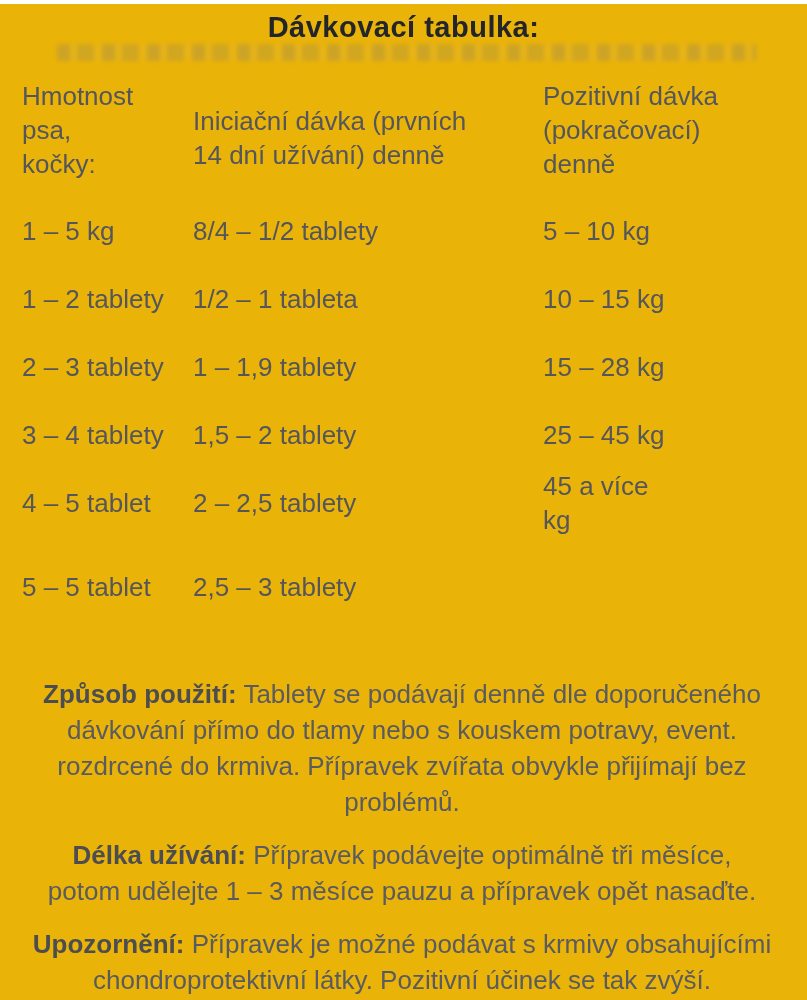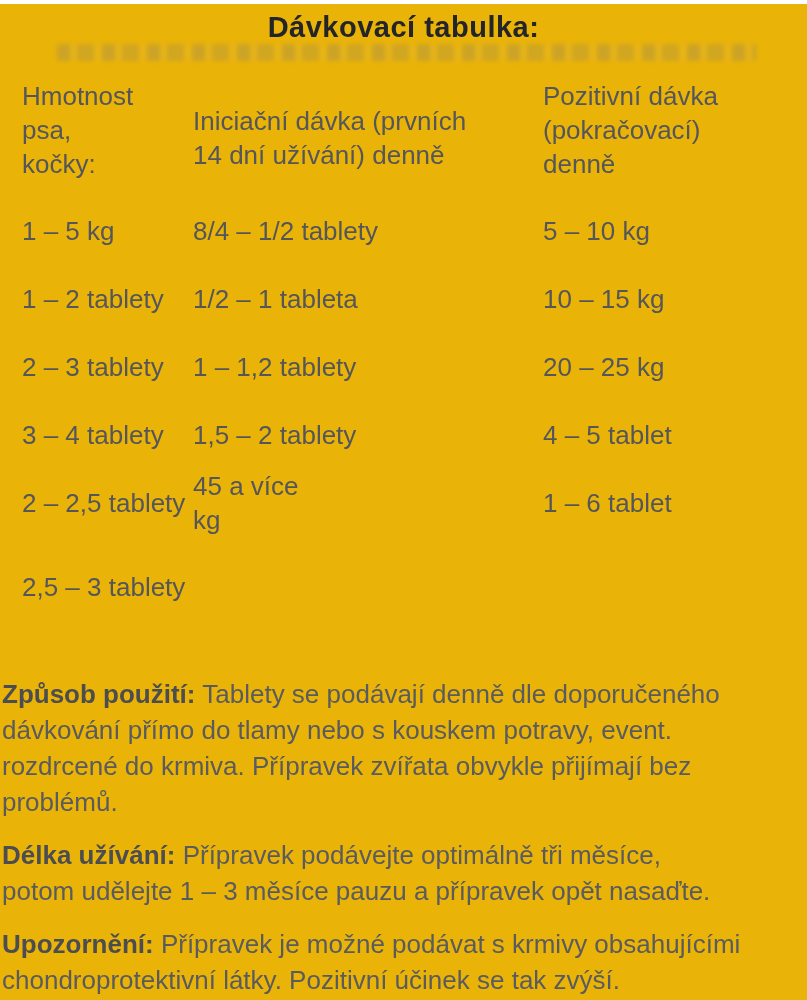--- a/index.html
+++ b/index.html
@@ -58,21 +58,21 @@
   .cell.head.center { align-self: center; }
   .sections {
     position: absolute;
     left: 2px;
     top: 672px;
     width: 800px;
     font-size: 26px;
     line-height: 36px;
     color: #5a5b5e;
   }
-  .sections p { margin: 0 0 17px 0; white-space: pre-line; }
+  .sections p { margin: 0 0 17px 0; white-space: pre-line; text-align: center; }
   .sections .lbl { font-weight: 700; color: #4c4d50; }
 </style>
 </head>
 <body>
 
 <div class="page">
 
   <h1 class="title">Dávkovací tabulka:</h1>
 
   <div class="ghost-band"></div>
@@ -90,32 +90,33 @@
 
     <div class="cell">1 – 5 kg</div>
     <div class="cell">8/4 – 1/2 tablety</div>
 
     <div class="cell">5 – 10 kg</div>
     <div class="cell">1 – 2 tablety</div>
     <div class="cell">1/2 – 1 tableta</div>
 
     <div class="cell">10 – 15 kg</div>
     <div class="cell">2 – 3 tablety</div>
-    <div class="cell">1 – 1,2 tablety</div>
+    <div class="cell">1 – 1,9 tablety</div>
 
-    <div class="cell">20 – 25 kg</div>
+    <div class="cell">15 – 28 kg</div>
     <div class="cell">3 – 4 tablety</div>
     <div class="cell">1,5 – 2 tablety</div>
 
+    <div class="cell">25 – 45 kg</div>
     <div class="cell">4 – 5 tablet</div>
     <div class="cell">2 – 2,5 tablety</div>
 
     <div class="cell">45 a více
 kg</div>
-    <div class="cell">1 – 6 tablet</div>
+    <div class="cell">5 – 5 tablet</div>
     <div class="cell">2,5 – 3 tablety</div>
   </div>
 
   <div class="sections">
     <p><span class="lbl">Způsob použití:</span><span> Tablety se podávají denně dle doporučeného
 dávkování přímo do tlamy nebo s kouskem potravy, event.
 rozdrcené do krmiva. Přípravek zvířata obvykle přijímají bez
 problémů.</span></p>
     <p><span class="lbl">Délka užívání:</span><span> Přípravek podávejte optimálně tři měsíce,
 potom udělejte 1 – 3 měsíce pauzu a přípravek opět nasaďte.</span></p>

